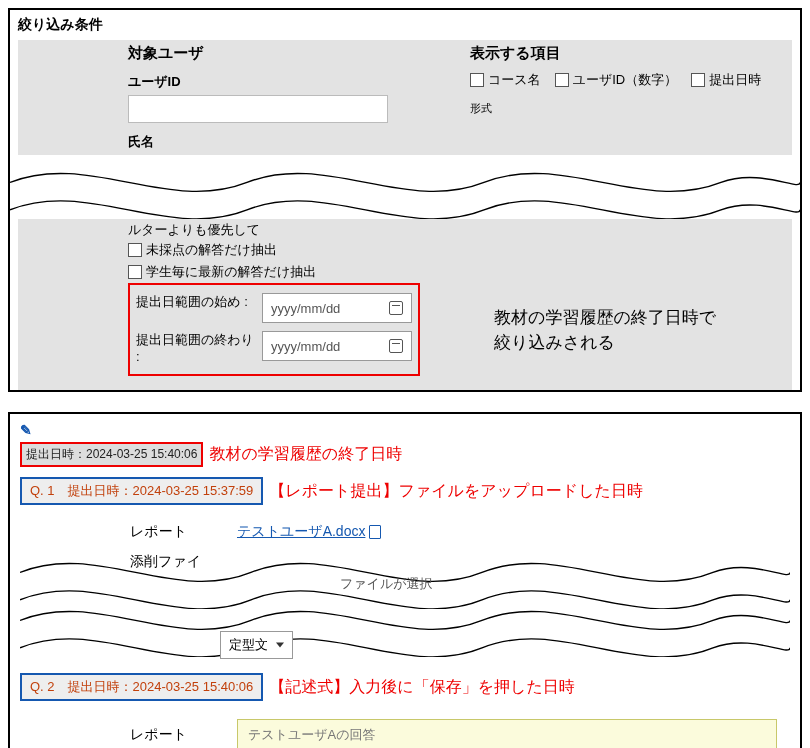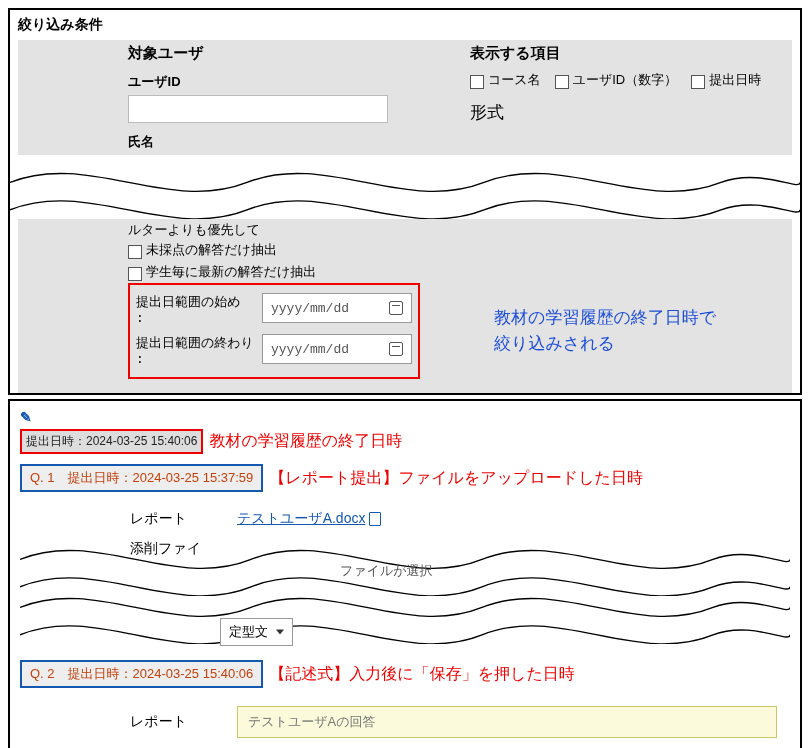--- a/index.html
+++ b/index.html
@@ -7,21 +7,21 @@
     margin: 0;
     padding: 8px;
     font-family: "Helvetica Neue", Arial, "Hiragino Kaku Gothic ProN", Meiryo, sans-serif;
     font-size: 13px;
     background: #fff;
     width: 810px;
   }
   .panel {
     border: 2px solid #000;
     background: #fff;
-    margin-bottom: 4px;
+    margin-bottom: 20px;
     position: relative;
     overflow: hidden;
   }
   .section-title {
     font-weight: bold;
     font-size: 14px;
     padding: 6px 8px;
   }
   .graybox {
     background: #e3e3e3;
@@ -39,37 +39,37 @@
   .grp-title { font-weight: bold; font-size: 15px; padding-bottom: 6px; }
   .lbl { font-weight: bold; font-size: 13px; padding: 4px 0 4px 0; }
   input.textfield {
     width: 260px;
     height: 28px;
     border: 1px solid #bbb;
     background: #fff;
     padding: 2px 6px;
     font-size: 13px;
   }
-  .chkline { padding: 2px 0; font-size: 13px; display: flex; align-items: flex-end; gap: 4px;}
+  .chkline { padding: 2px 0; font-size: 13px; display: flex; align-items: center; gap: 4px;}
   .chk { width: 14px; height: 14px; border: 1px solid #555; background: #fff; display:inline-block; }
   .date-row { display: flex; align-items: flex-start; gap: 8px; padding: 4px 0; font-size: 13px; }
   .date-input {
     width: 150px; height: 30px; border: 1px solid #999; background:#fff;
     display:flex; align-items:center; justify-content:space-between;
     padding: 0 8px; color:#555; font-size:13px;
   }
   .cal-icon { width:14px; height:14px; border:1px solid #555; border-radius:2px; position:relative; }
   .cal-icon::before { content:""; position:absolute; top:3px; left:2px; right:2px; height:1px; background:#555; }
   .redbox-a {
     border: 2px solid #ee0000;
     padding: 4px 6px 6px 6px;
     width: fit-content;
   }
   .annot-red {
-    color: #1d4ed8;
+    color: #000000;
     font-size: 17px;
     font-weight: 400;
     line-height: 1.5;
   }
   .annot-beside {
     position: absolute;
     left: 366px;
     top: 50%;
     transform: translateY(-50%);
   }
@@ -110,21 +110,21 @@
     content:""; position:absolute; right:8px; top:50%; width:0;height:0;
     border-left:4px solid transparent; border-right:4px solid transparent;
     border-top:5px solid #333; transform:translateY(-50%);
   }
   .answer-box {
     border:1px solid #c8c86a; background:#fbfbdc;
     padding:6px 10px; font-size:13px; color:#777; width: 540px;
   }
   .disp-cols { display:flex; flex-wrap:wrap; gap:10px 14px; font-size:13px;}
   .small-gap { height:6px; }
-  .rel { position:relative;font-family:Liberation Mono, monospace; }
+  .rel { position:relative; }
   .file-sel-text { color:#555; font-size:13px; }
 </style>
 </head>
 <body>
 
 <div class="panel">
   <div class="section-title">絞り込み条件</div>
   <div class="graybox">
     <div class="form-body" style="padding-top:4px; padding-bottom:0;">
       <div class="cols">
@@ -143,21 +143,21 @@
               </span>
             <span class="chkline">
                 <span class="chk"></span>
                 <span>ユーザID（数字）</span>
               </span>
             <span class="chkline">
                 <span class="chk"></span>
                 <span>提出日時</span>
               </span>
           </div>
-          <div style="margin-top:10px; font-size:17px;">形式</div>
+          <div style="margin-top:10px; font-size:11px;">形式</div>
         </div>
       </div>
     </div>
   </div>
 
   <svg class="wave" viewBox="0 0 800 70" preserveAspectRatio="none" style="height:64px;">
     <path class="fillwhite" d="M0,30 C80,-4 160,64 240,30 C320,-4 400,64 480,30 C560,-4 640,64 720,30 C760,14 800,40 800,30 L800,70 C760,80 720,36 640,70 C560,104 480,36 400,70 C320,104 240,36 160,70 C80,104 0,50 0,60 Z"></path>
     <path class="line" d="M0,30 C80,-4 160,64 240,30 C320,-4 400,64 480,30 C560,-4 640,64 720,30 C760,14 800,40 800,30"></path>
     <path class="line" d="M0,60 C80,26 160,94 240,60 C320,26 400,94 480,60 C560,26 640,94 720,60 C760,44 800,70 800,60"></path>
   </svg>

